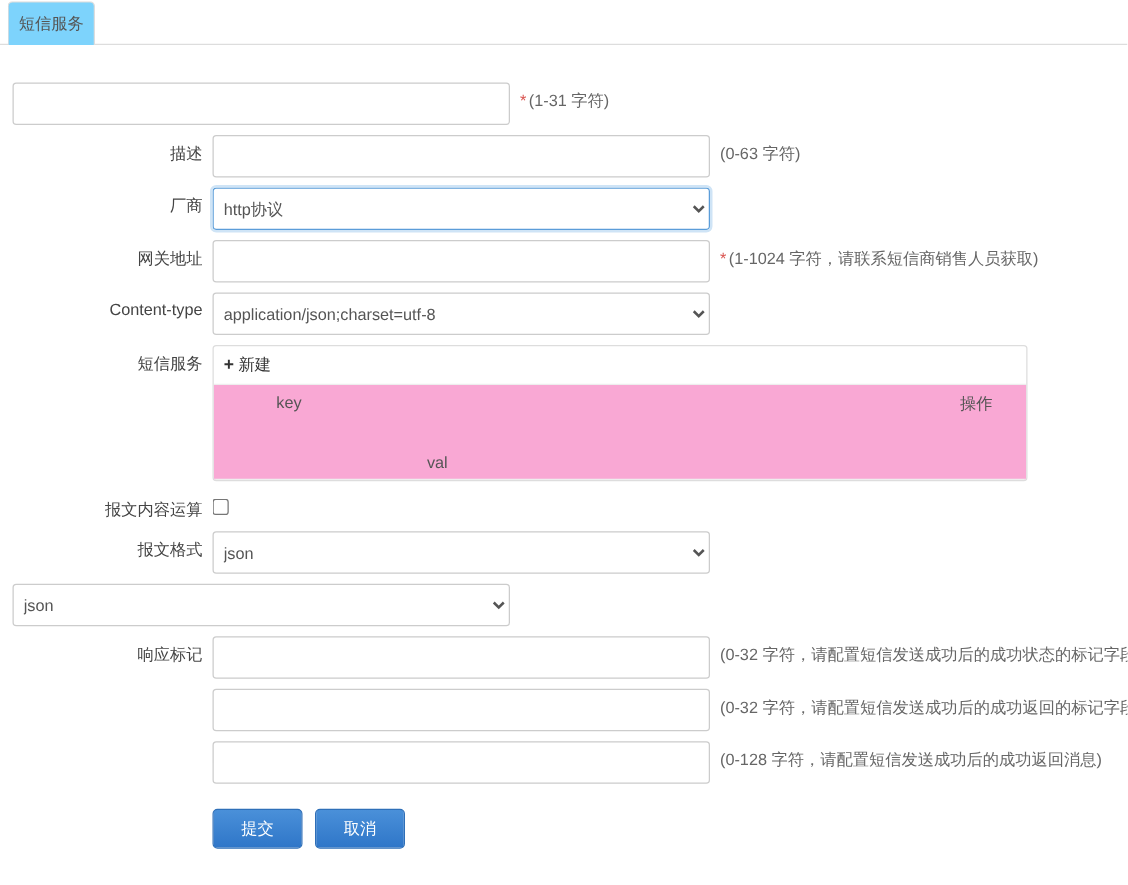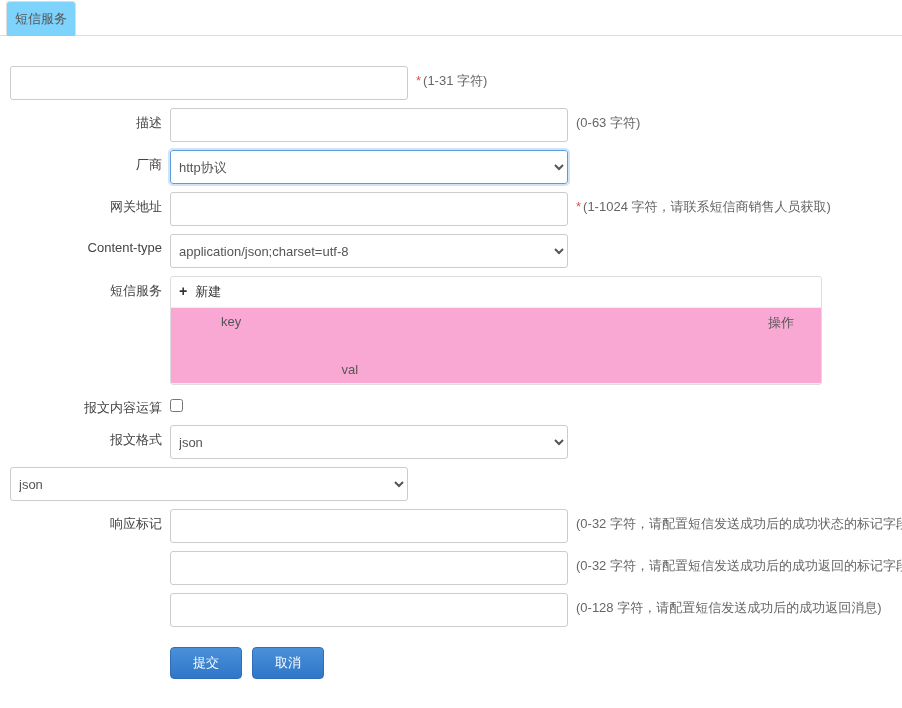--- a/index.html
+++ b/index.html
@@ -59,21 +59,20 @@
       border: 1px solid #ddd;
       border-radius: 3px;
       overflow: hidden;
     }
     .tb-toolbar {
       padding: 6px 8px;
       border-bottom: 1px solid #eee;
       display: flex;
       align-items: center;
       gap: 4px;
-      font-family: Liberation Mono, monospace;
     }
     .plus-icon { font-weight: bold; font-size: 14px; line-height: 1; }
     .tb-add { cursor: pointer; color: #333; }
     .tb-head {
       display: flex;
       background: #f9a8d4;
       border-bottom: 1px solid #eee;
     }
     .th {
       padding: 6px 8px;

